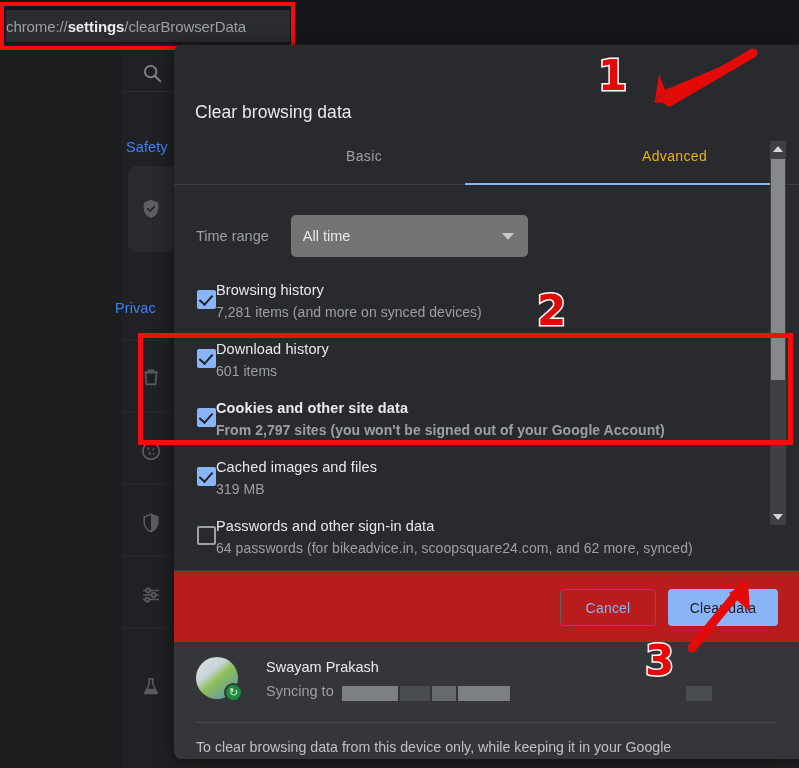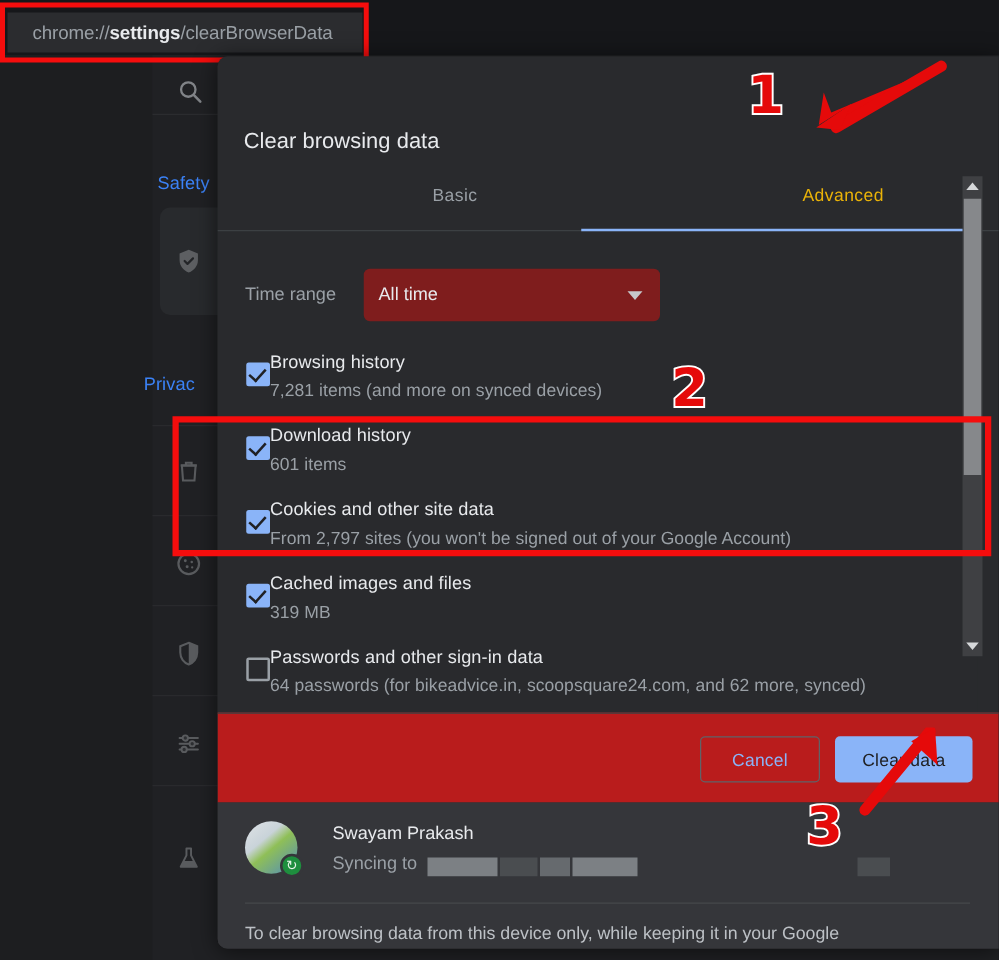--- a/index.html
+++ b/index.html
@@ -68,21 +68,21 @@
     color: #9aa0a6;
     font-size: 13px;
   }
 
   
   #urlbar {
     position: absolute; left: 6px; top: 10px;
     width: 284px; height: 32px;
     background: #2b2c2f;
     display: flex; align-items: center;
-    padding: 0 20px;
+    padding: 0 0;
     font-size: 15px;
     color: #9aa0a6;
     white-space: nowrap;
     overflow: hidden;
     letter-spacing: -0.1px;
   }
   #urlbar .strong { color: #e8eaed; font-weight: bold; }
 
   #urlbar-annot {
     position: absolute; left: 0px; top: 2px;
@@ -149,21 +149,21 @@
     display: flex; align-items: center;
   }
   .timerange-label {
     color: #9aa0a6;
     font-size: 14.5px;
     margin-right: 22px;
   }
   .timerange-select {
     position: relative;
     width: 237px; height: 42px;
-    background: #7f1d1d;
+    background: #737373;
     border-radius: 5px;
     display: flex; align-items: center;
     padding: 0 12px;
     color: #e8eaed;
     font-size: 14.5px;
     cursor: pointer;
   }
   .caret {
     position: absolute; right: 14px; top: 18px;
     width: 0; height: 0;
@@ -463,21 +463,21 @@
     </div>
 
     <div class="cb-item" style="top:136px;">
       <div class="cb-box checked"></div>
       <div class="cb-texts">
         <div class="cb-title">Download history</div>
         <div class="cb-sub">601 items</div>
       </div>
     </div>
 
-    <div class="cb-item" style="top:195px;">
+    <div class="cb-item" style="top:195px;font-weight:bold;">
       <div class="cb-box checked"></div>
       <div class="cb-texts">
         <div class="cb-title">Cookies and other site data</div>
         <div class="cb-sub">From 2,797 sites (you won't be signed out of your Google Account)</div>
       </div>
     </div>
 
     <div class="cb-item" style="top:254px;">
       <div class="cb-box checked"></div>
       <div class="cb-texts">

